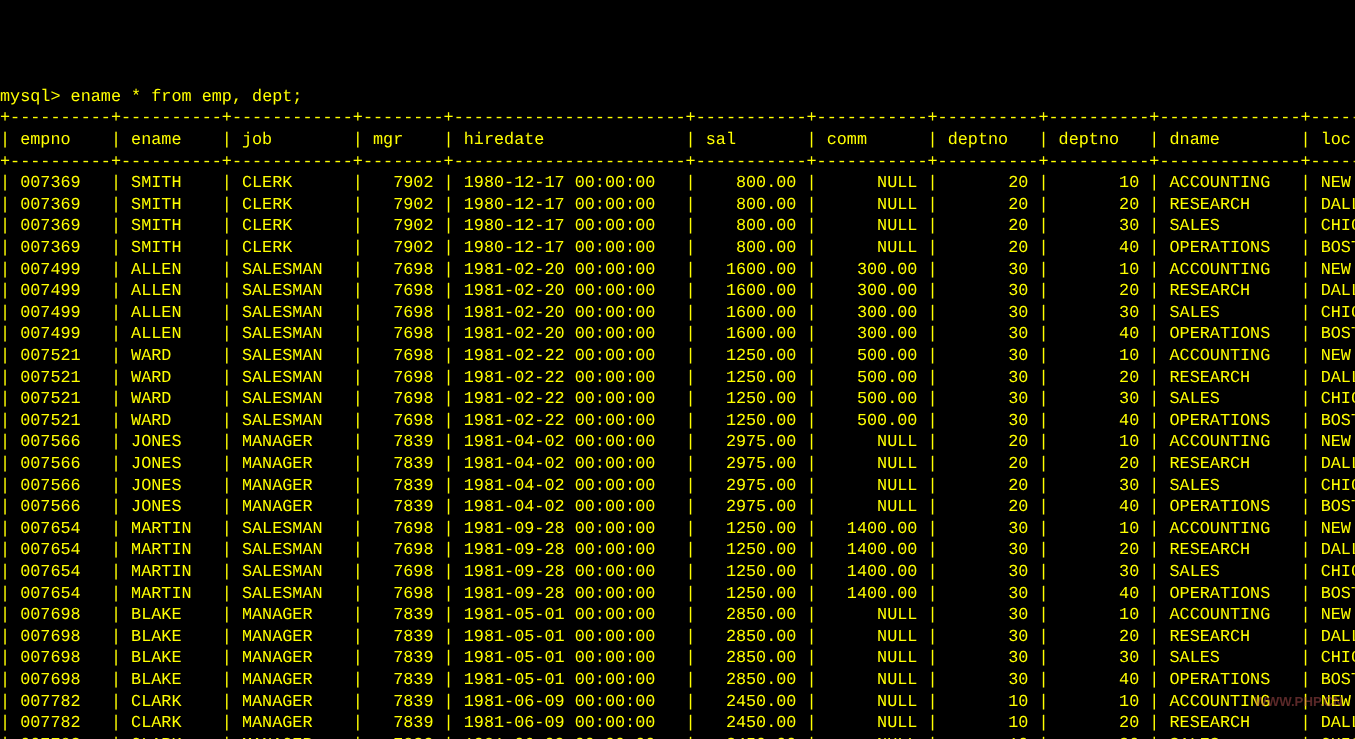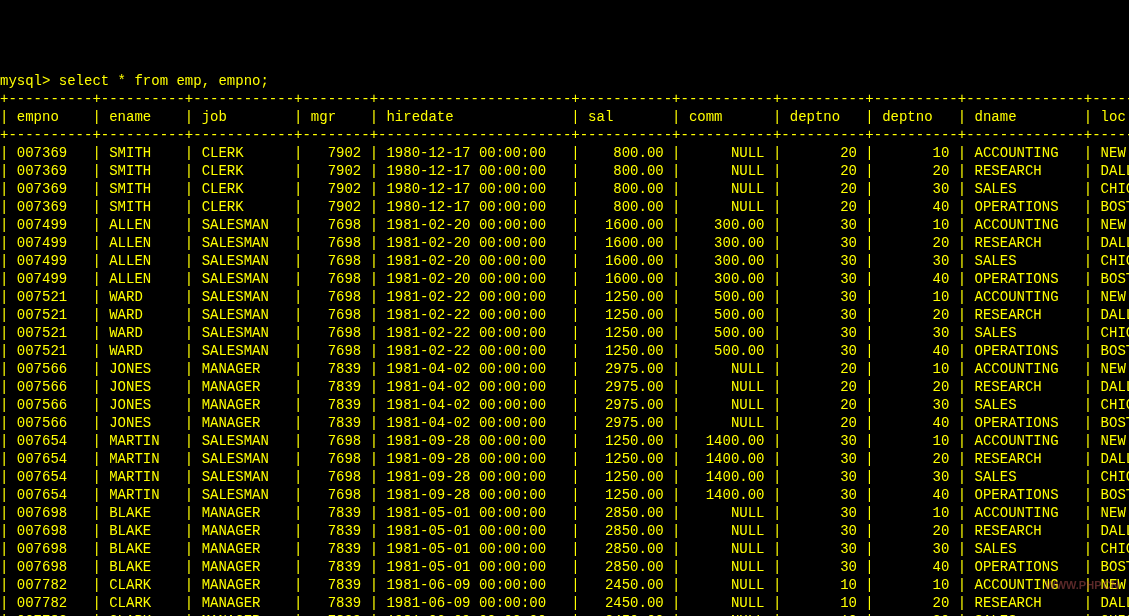--- a/index.html
+++ b/index.html
@@ -27,21 +27,21 @@
       font-weight: bold;
       font-family: sans-serif;
       pointer-events: none;
     }
   </style>
 </head>
 <body>
 
 
 
-<div class="terminal"><span>mysql&gt; </span><span>select * from emp, empno;</span>
+<div class="terminal"><span>mysql&gt; </span><span>ename * from emp, dept;</span>
 <span id="table-output">+----------+----------+------------+--------+-----------------------+-----------+-----------+----------+----------+--------------+------------+
 | empno    | ename    | job        | mgr    | hiredate              | sal       | comm      | deptno   | deptno   | dname        | loc        |
 +----------+----------+------------+--------+-----------------------+-----------+-----------+----------+----------+--------------+------------+
 | 007369   | SMITH    | CLERK      |   7902 | 1980-12-17 00:00:00   |    800.00 |      NULL |       20 |       10 | ACCOUNTING   | NEW YORK   |
 | 007369   | SMITH    | CLERK      |   7902 | 1980-12-17 00:00:00   |    800.00 |      NULL |       20 |       20 | RESEARCH     | DALLAS     |
 | 007369   | SMITH    | CLERK      |   7902 | 1980-12-17 00:00:00   |    800.00 |      NULL |       20 |       30 | SALES        | CHICAGO    |
 | 007369   | SMITH    | CLERK      |   7902 | 1980-12-17 00:00:00   |    800.00 |      NULL |       20 |       40 | OPERATIONS   | BOSTON     |
 | 007499   | ALLEN    | SALESMAN   |   7698 | 1981-02-20 00:00:00   |   1600.00 |    300.00 |       30 |       10 | ACCOUNTING   | NEW YORK   |
 | 007499   | ALLEN    | SALESMAN   |   7698 | 1981-02-20 00:00:00   |   1600.00 |    300.00 |       30 |       20 | RESEARCH     | DALLAS     |
 | 007499   | ALLEN    | SALESMAN   |   7698 | 1981-02-20 00:00:00   |   1600.00 |    300.00 |       30 |       30 | SALES        | CHICAGO    |

